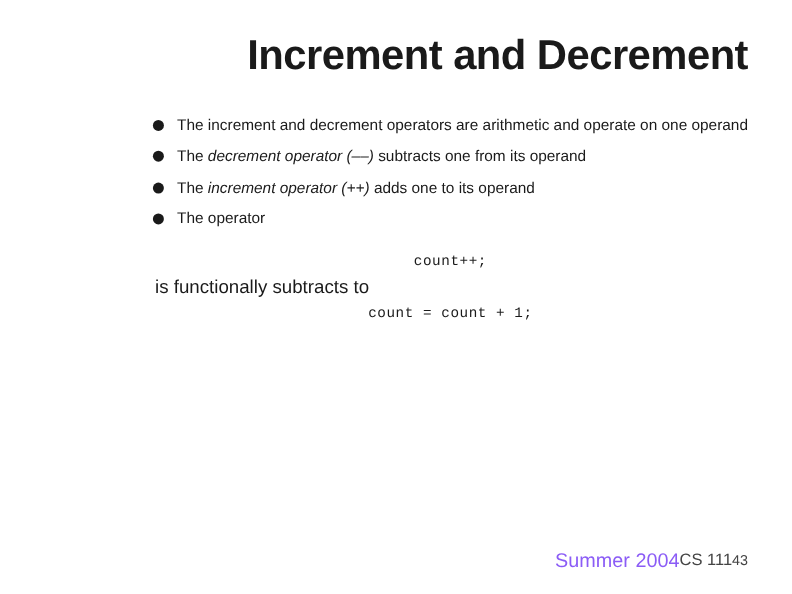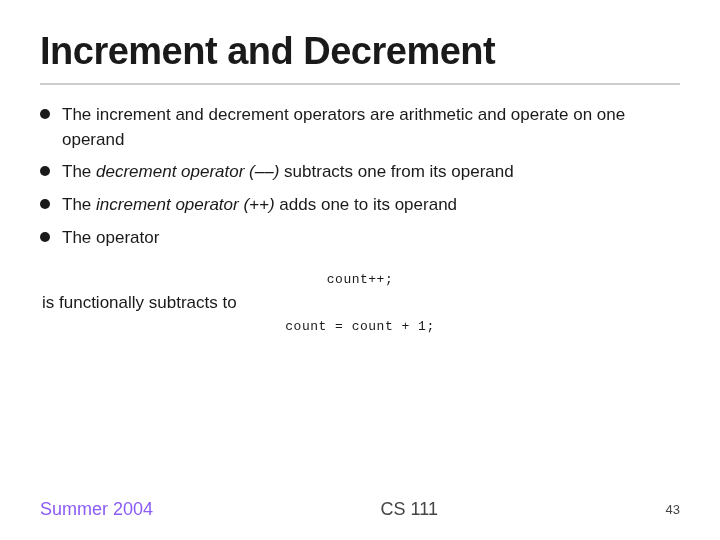--- a/index.html
+++ b/index.html
@@ -15,20 +15,21 @@
       font-family: Arial, Helvetica, sans-serif;
       overflow: hidden;
     }
 
     .slide {
       width: 720px;
       height: 540px;
       padding: 30px 40px 20px 40px;
       display: flex;
       flex-direction: column;
+      align-items: flex-end;
     }
 
     .title {
       font-size: 38px;
       font-weight: bold;
       color: #1a1a1a;
       margin-bottom: 10px;
       letter-spacing: -0.5px;
     }
 
@@ -47,21 +48,21 @@
 
     .bullet-list {
       list-style: none;
       padding: 0;
       margin-bottom: 10px;
     }
 
     .bullet-list li {
       display: flex;
       align-items: flex-start;
-      font-size: 17px;
+      font-size: 14px;
       color: #1a1a1a;
       margin-bottom: 8px;
       line-height: 1.45;
     }
 
     .bullet-dot {
       display: inline-block;
       width: 10px;
       height: 10px;
       background: #1a1a1a;
@@ -102,21 +103,21 @@
       margin-top: auto;
       padding-top: 6px;
     }
 
     .footer-left {
       font-size: 18px;
       color: #8b5cf6;
     }
 
     .footer-center {
-      font-size: 18px;
+      font-size: 15px;
       color: #444444;
     }
 
     .footer-right {
       font-size: 13px;
       color: #444444;
     }
   </style>
 </head>
 <body>

